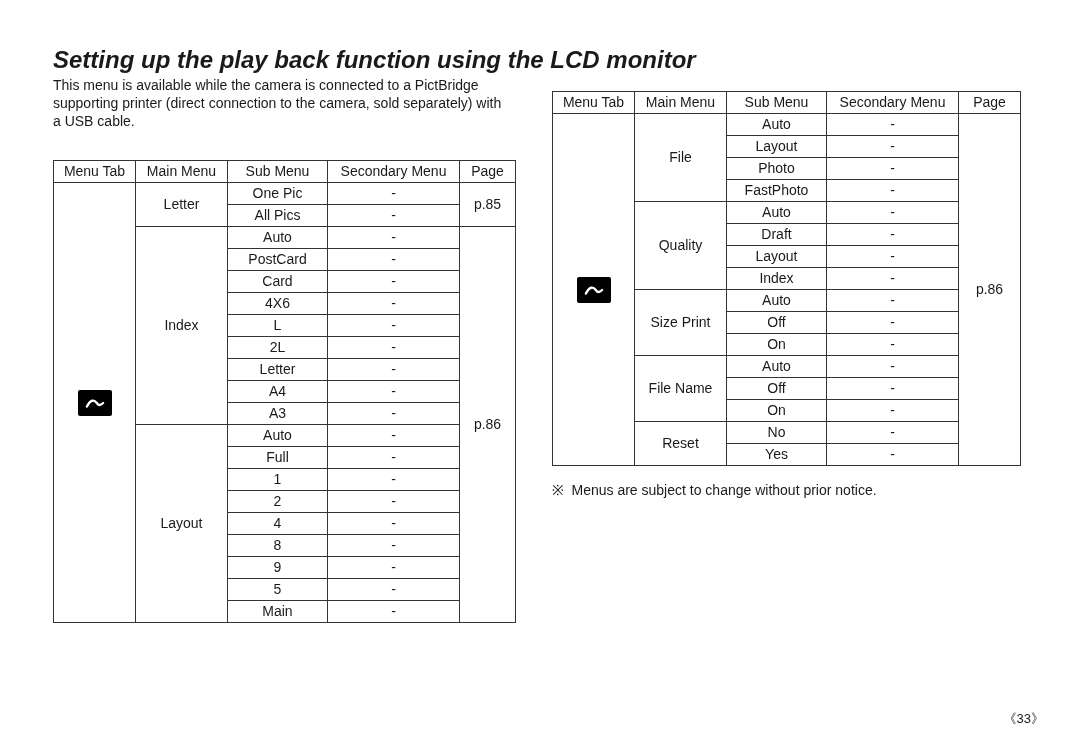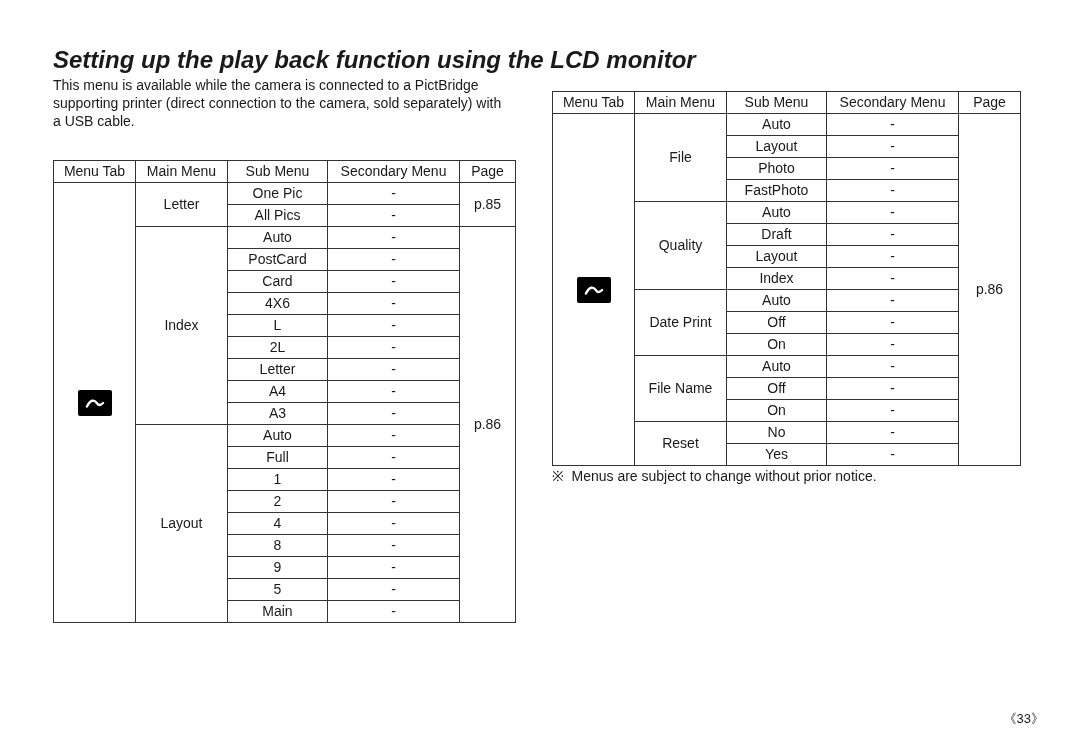--- a/index.html
+++ b/index.html
@@ -29,21 +29,21 @@
   table.menu th, table.menu td {
     border:1px solid #333;
     padding:2px 6px 3px 6px;
     text-align:center;
     font-weight:normal;
     height:20.6px;
     box-sizing:border-box;
   }
   table.menu th { background:#fff; }
   .footnote {
-    margin-top:0; font-size:14px;
+    margin-top:14px; font-size:14px;
   }
   .page-num {
     position:absolute; right:36px; bottom:18px;
     font-size:13px;
   }
   .icon-cell { padding:0 !important; }
   .icon-print {
     width:34px; height:26px; background:#000; margin:auto;
     border-radius:2px;
     position:relative; display:flex; align-items:center; justify-content:center;
@@ -232,21 +232,21 @@
       <tr>
           <td>Layout</td>
           <td>-</td>
         </tr>
       <tr>
           <td>Index</td>
           <td>-</td>
         </tr>
 
       <tr>
-        <td rowspan="3">Date Print</td>
+        <td rowspan="3">Size Print</td>
         <td>Auto</td>
           <td>-</td>
       </tr>
       <tr>
           <td>Off</td>
           <td>-</td>
         </tr>
       <tr>
           <td>On</td>
           <td>-</td>

